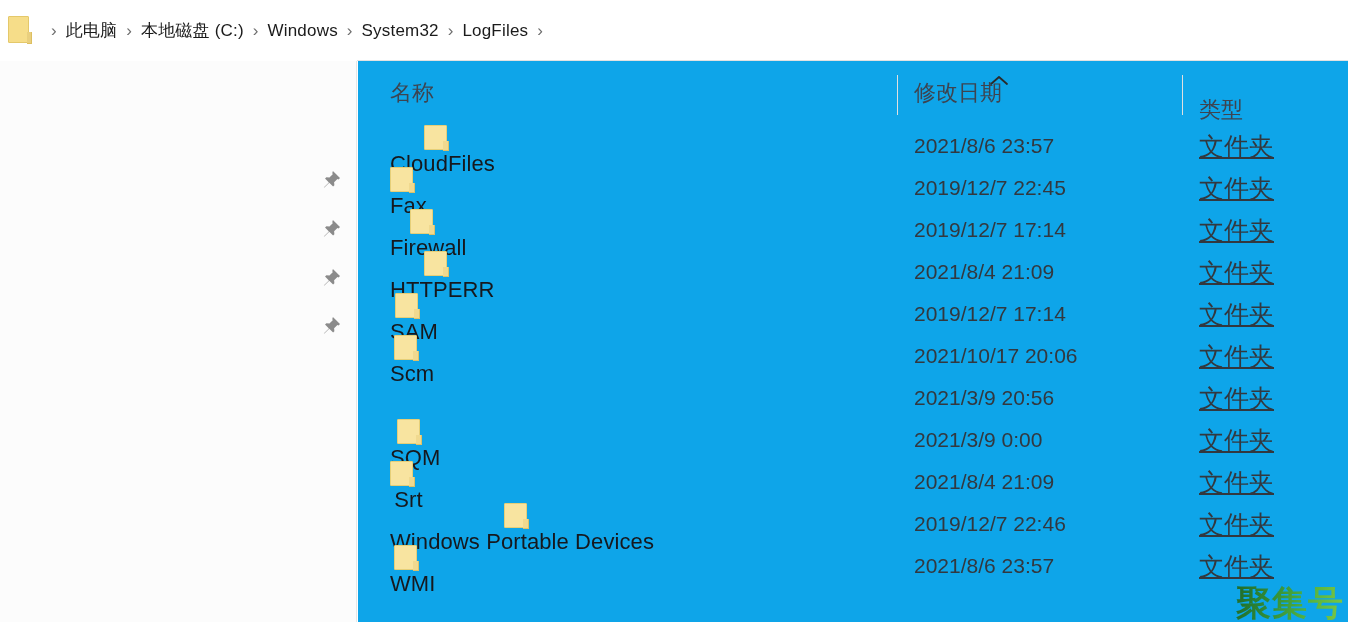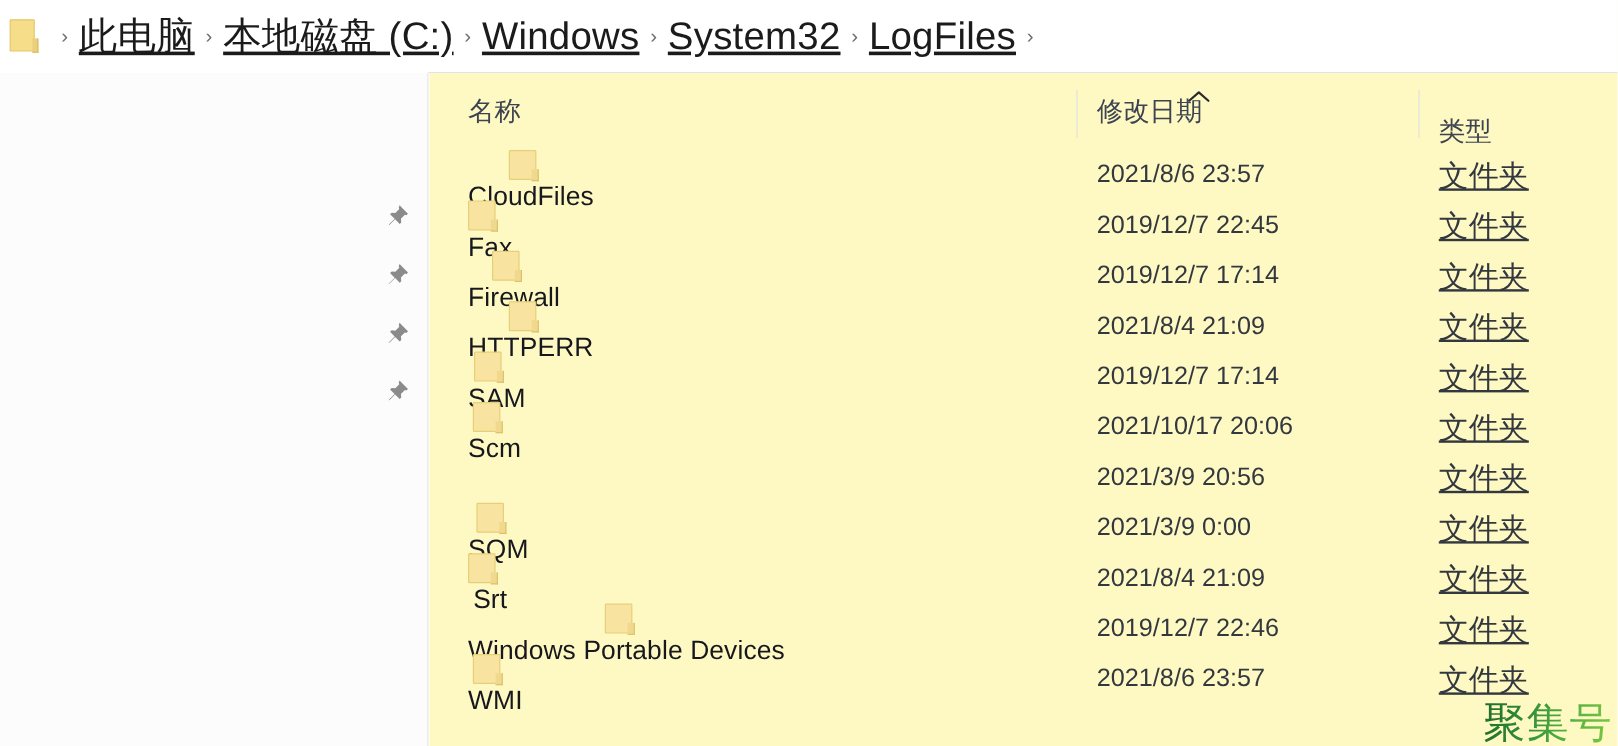--- a/index.html
+++ b/index.html
@@ -52,25 +52,24 @@
   }
   .crumb-sep {
     color: #6e6e6e;
     font-size: 17px;
     padding: 0 9px;
     line-height: 1;
     user-select: none;
   }
   .crumb-text {
     color: #1b1b1b;
-    font-size: 32px;
+    font-size: 17px;
     line-height: 1;
     white-space: nowrap;
     letter-spacing: 0.2px;
-    text-decoration: underline;
   }
 
   
   #header-rule {
     position: absolute;
     left: 357px; top: 60px;
     width: 991px; height: 1px;
     background: #e2e2e2;
   }
 
@@ -88,21 +87,21 @@
     width: 22px; height: 22px;
     color: #8b8b8b;
   }
   .pin-icon svg { display: block; width: 22px; height: 22px; }
 
   
   #list-pane {
     position: absolute;
     left: 358px; top: 61px;
     width: 990px; height: 561px;
-    background: #fef9c3;
+    background: #0ea5e9;
   }
 
   
   #column-header {
     position: absolute;
     left: 0; top: 0;
     width: 990px; height: 64px;
   }
   .col-head {
     position: absolute;
@@ -203,21 +202,21 @@
     color: #33383f;
     white-space: nowrap;
     text-decoration: underline;
   }
 
   
   #watermark {
     position: absolute;
     right: 4px; bottom: 2px;
     font-size: 35px;
-    font-weight: normal;
+    font-weight: bold;
     letter-spacing: 1px;
     line-height: 1;
     background: linear-gradient(100deg, #1f6b2a 0%, #2f8a38 30%, #4fae3f 62%, #7ec944 100%);
     -webkit-background-clip: text;
     background-clip: text;
     color: transparent;
     -webkit-text-fill-color: transparent;
     user-select: none;
     margin-top: 28px;
   }

